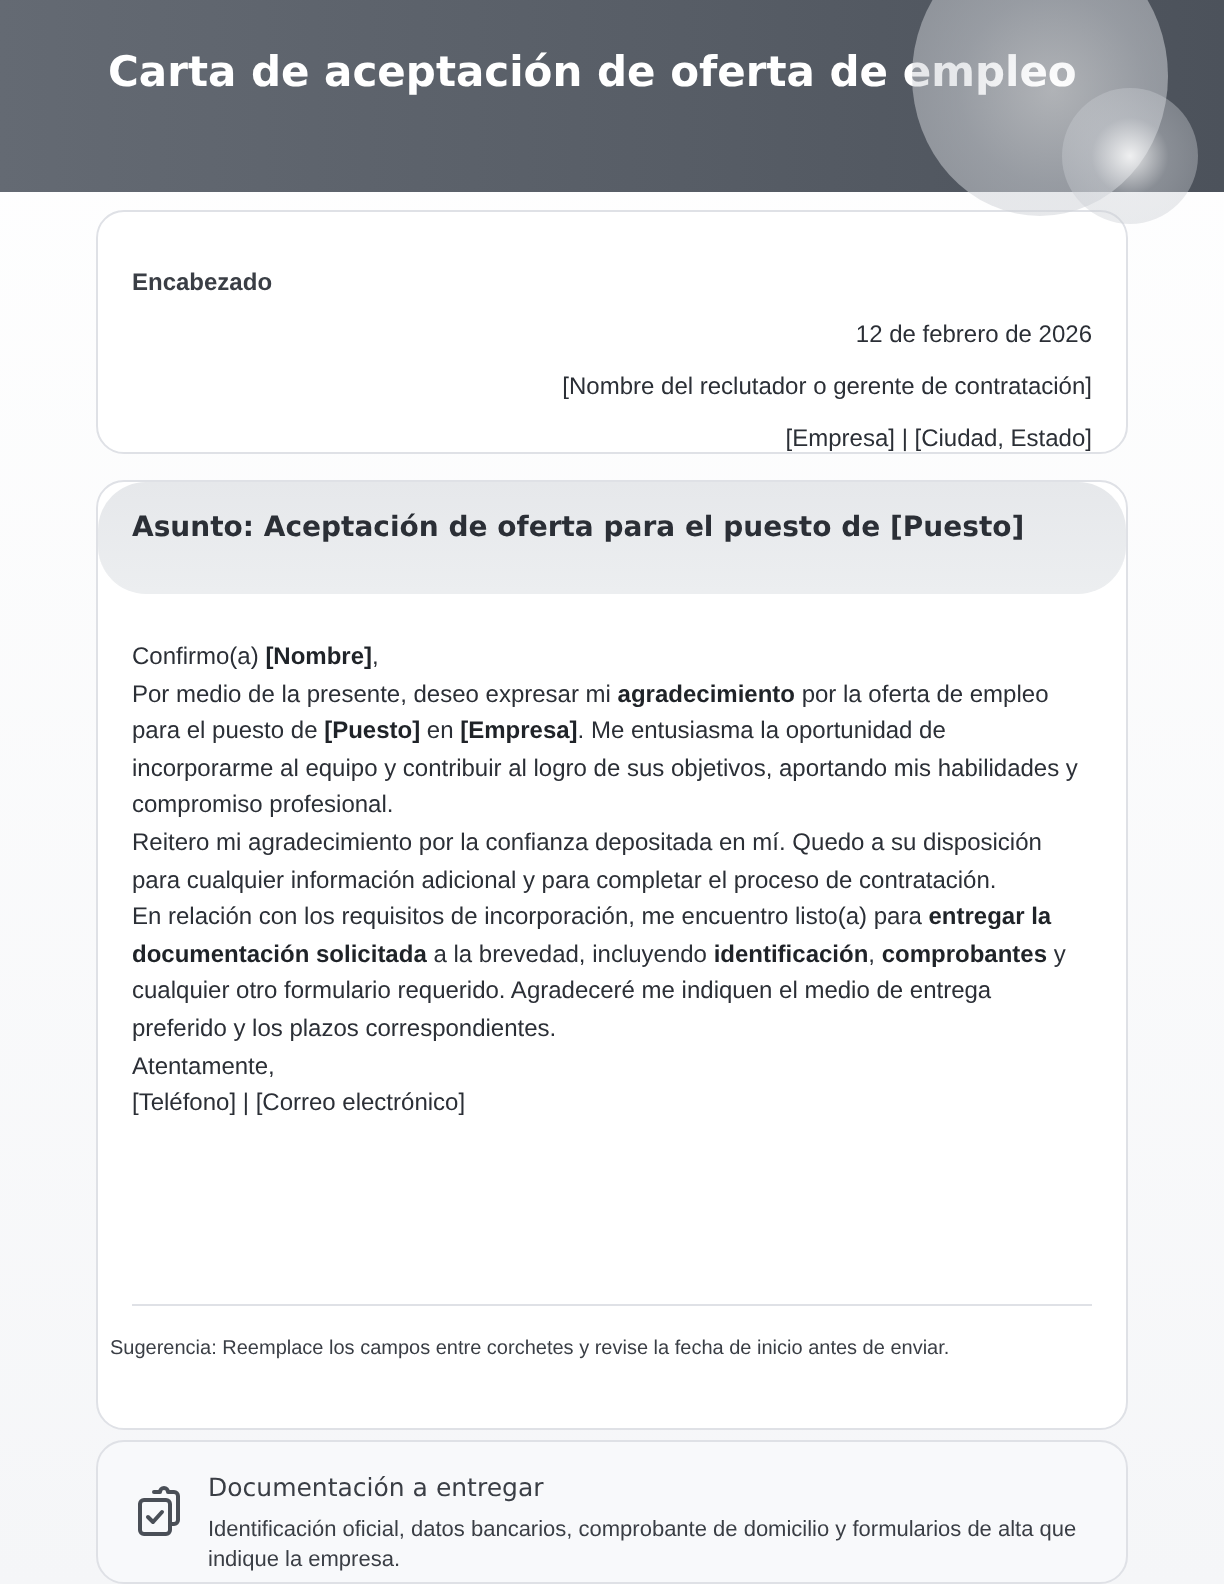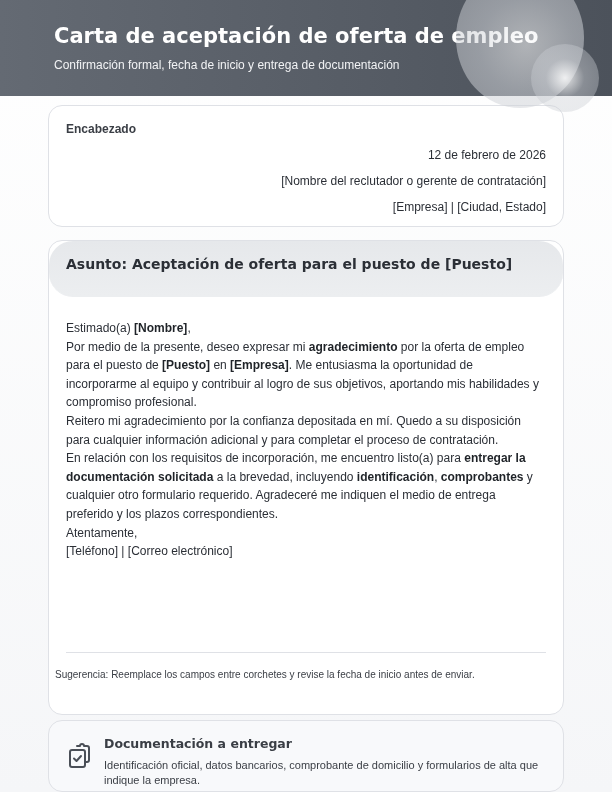--- a/index.html
+++ b/index.html
@@ -35,21 +35,21 @@
   .bubble-sm {
     left: 531px; top: 44px; width: 68px; height: 68px;
     background: radial-gradient(circle at 50% 50%, rgba(255,255,255,0.85) 0%, rgba(210,213,218,0.45) 40%, rgba(190,194,200,0.35) 100%);
   }
   .card {
     position: absolute; left: 48px; width: 516px;
     background: #ffffff; border: 1px solid #dfe1e6; border-radius: 14px;
   }
   .card-header { top: 105px; height: 122px; padding: 14px 17px; }
   .card-header .label {
-    font-size: 12px; font-weight: bold; color: #3a3e45; margin-top: 2px;
+    font-size: 12px; font-weight: bold; color: #3a3e45; margin-top: 14px;
   }
   .card-header .line { font-size: 12px; color: #2b2f36; margin-top: 12px; text-align: right; }
   .card-letter { top: 240px; height: 475px; overflow: hidden; }
   .subject-bar {
     height: 56px; background: linear-gradient(180deg, #e6e8eb 0%, #eceef0 100%);
     padding: 15px 17px; border-bottom: 1px solid #eceef0; border-radius: 24px;
   }
   .subject {
     font-family: "DejaVu Sans", sans-serif; font-weight: bold; font-size: 14px; color: #2b2f36;
     white-space: nowrap;
@@ -63,50 +63,49 @@
   }
   .tip {
     position: absolute; left: 6px; top: 428px; font-size: 10px; color: #3a3e45; white-space: nowrap;
   }
   .card-docs {
     top: 720px; height: 72px; background: #f8f9fb; border-radius: 14px;
   }
   .docs-icon { position: absolute; left: 19px; top: 20px; width: 26px; height: 28px; }
   .docs-title {
     position: absolute; left: 55px; top: 15px;
-    font-family: "DejaVu Sans", sans-serif; font-weight: bold; font-size: 12.5px; color: #3a3e45; text-align: right;
+    font-family: "DejaVu Sans", sans-serif; font-weight: normal; font-size: 12.5px; color: #3a3e45; text-align: right;
   }
   .docs-desc {
     position: absolute; left: 55px; top: 37px; width: 450px;
     font-size: 11px; line-height: 15px; color: #3a3e45;
   }
 </style>
 </head>
 <body>
 
 <div class="hero">
   <h1 class="hero-title">Carta de aceptación de oferta de empleo</h1>
-  <p class="hero-sub">Confirmación formal, fecha de inicio y entrega de documentación</p>
 </div>
 <div class="bubble bubble-lg"></div>
 <div class="bubble bubble-sm"></div>
 
 <section class="card card-header">
   <div class="label">Encabezado</div>
   <div class="line">12 de febrero de 2026</div>
   <div class="line">[Nombre del reclutador o gerente de contratación]</div>
   <div class="line">[Empresa] | [Ciudad, Estado]</div>
 </section>
 
 <section class="card card-letter">
   <div class="subject-bar">
     <h2 class="subject">Asunto: Aceptación de oferta para el puesto de [Puesto]</h2>
   </div>
   <div class="letter-body">
-    <p><span>Estimado(a) </span><b>[Nombre]</b><span>,</span></p>
+    <p><span>Confirmo(a) </span><b>[Nombre]</b><span>,</span></p>
     <p><span>Por medio de la presente, deseo expresar mi </span><b>agradecimiento</b><span> por la oferta de empleo para el puesto de </span><b>[Puesto]</b><span> en </span><b>[Empresa]</b><span>. Me entusiasma la oportunidad de incorporarme al equipo y contribuir al logro de sus objetivos, aportando mis habilidades y compromiso profesional.</span></p>
     <p>Reitero mi agradecimiento por la confianza depositada en mí. Quedo a su disposición para cualquier información adicional y para completar el proceso de contratación.</p>
     <p><span>En relación con los requisitos de incorporación, me encuentro listo(a) para </span><b>entregar la documentación solicitada</b><span> a la brevedad, incluyendo </span><b>identificación</b><span>, </span><b>comprobantes</b><span> y cualquier otro formulario requerido. Agradeceré me indiquen el medio de entrega preferido y los plazos correspondientes.</span></p>
     <p>Atentamente,</p>
     <p>[Teléfono] | [Correo electrónico]</p>
   </div>
   <div class="divider"></div>
   <p class="tip">Sugerencia: Reemplace los campos entre corchetes y revise la fecha de inicio antes de enviar.</p>
 </section>
 

